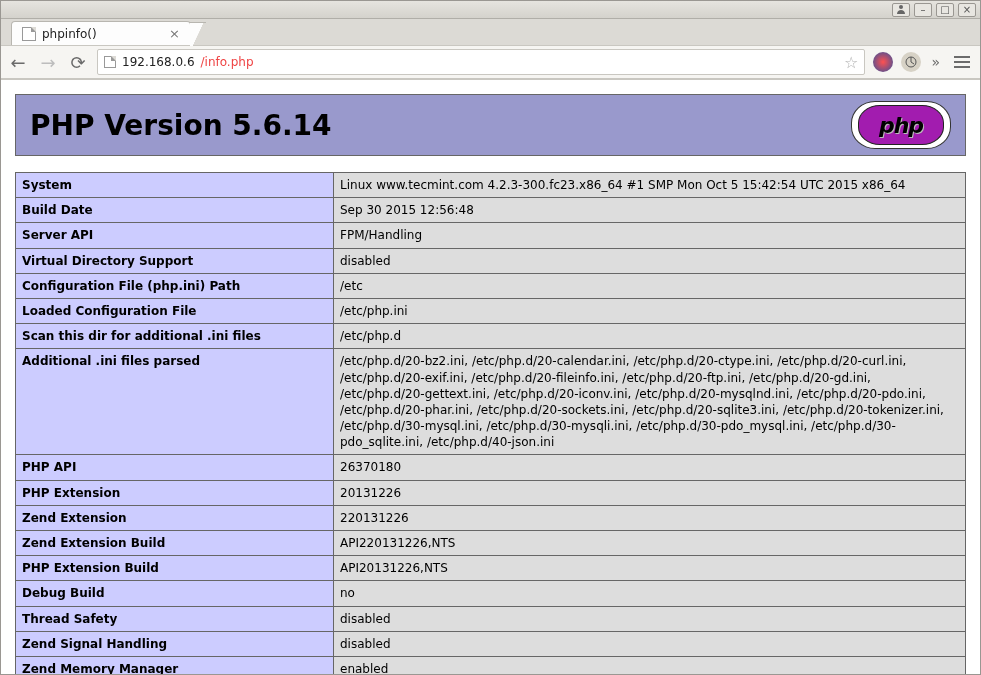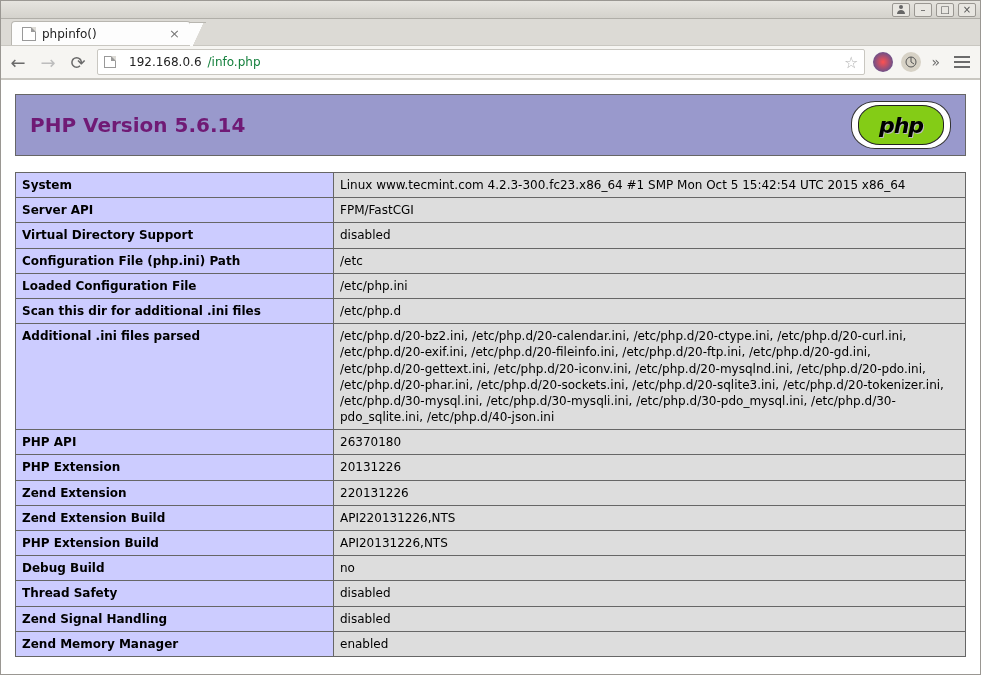--- a/index.html
+++ b/index.html
@@ -86,22 +86,22 @@
     color:#6b6b6b; font-size:18px; border-radius:3px;
   }
   .navbtn.disabled { color:#bdbdbd; }
   .omnibox {
     flex:1; height:26px;
     border:1px solid #c9c7c1; background:#fff;
     display:flex; align-items:center;
     padding:0 6px; gap:6px; border-radius:2px;
     color:#333;
   }
-  .omnibox .host { color:#222;margin-left:7px; }
-  .omnibox .path { color:#15803d; }
+  .omnibox .host { color:#222; }
+  .omnibox .path { color:#ef4444; }
   .omnibox .star { margin-left:auto; color:#b3b3b3; font-size:16px; }
   .ext-icon {
     width:20px; height:20px; border-radius:50%;
     display:flex; align-items:center; justify-content:center;
     font-size:11px; color:#fff;
   }
   .chev { color:#6b6b6b; font-size:14px; padding:0 2px; }
   .menu-icon { display:flex; flex-direction:column; gap:3px; padding:0 4px; }
   .menu-icon span{ width:16px; height:2px; background:#6b6b6b; }
 
@@ -116,33 +116,33 @@
 
   
   .php-header {
     border:1px solid #666;
     background:#9999cc;
     display:flex; align-items:center;
     height:62px;
     padding:0 14px;
   }
   .php-header h1 {
-    font-size:20px; font-weight:bold; color:#701a75;
+    font-size:28px; font-weight:bold; color:#000000;
   }
   .php-logo {
     margin-left:auto;
     width:100px; height:48px;
     background:#fff;
     border:1px solid #333;
     border-radius:24px/22px;
     display:flex; align-items:center; justify-content:center;
   }
   .php-logo .inner {
     width:86px; height:40px;
-    background:#84cc16;
+    background:#a21caf;
     border-radius:22px/18px;
     border:1px solid #222;
     display:flex; align-items:center; justify-content:center;
     font-weight:bold; font-style:italic; font-size:22px; color:#000;
     text-shadow:1px 1px 0 #bbb;
     letter-spacing:-1px;
   }
 
   table.php-info {
     width:100%;
@@ -232,22 +232,26 @@
         </div>
       </div>
 
       <table class="php-info">
         <tbody id="php-rows">
             <tr>
               <td class="key">System</td>
               <td class="val">Linux www.tecmint.com 4.2.3-300.fc23.x86_64 #1 SMP Mon Oct 5 15:42:54 UTC 2015 x86_64</td>
             </tr>
             <tr>
+              <td class="key">Build Date</td>
+              <td class="val">Sep 30 2015 12:56:48</td>
+            </tr>
+            <tr>
               <td class="key">Server API</td>
-              <td class="val">FPM/FastCGI</td>
+              <td class="val">FPM/Handling</td>
             </tr>
             <tr>
               <td class="key">Virtual Directory Support</td>
               <td class="val">disabled</td>
             </tr>
             <tr>
               <td class="key">Configuration File (php.ini) Path</td>
               <td class="val">/etc</td>
             </tr>
             <tr>

